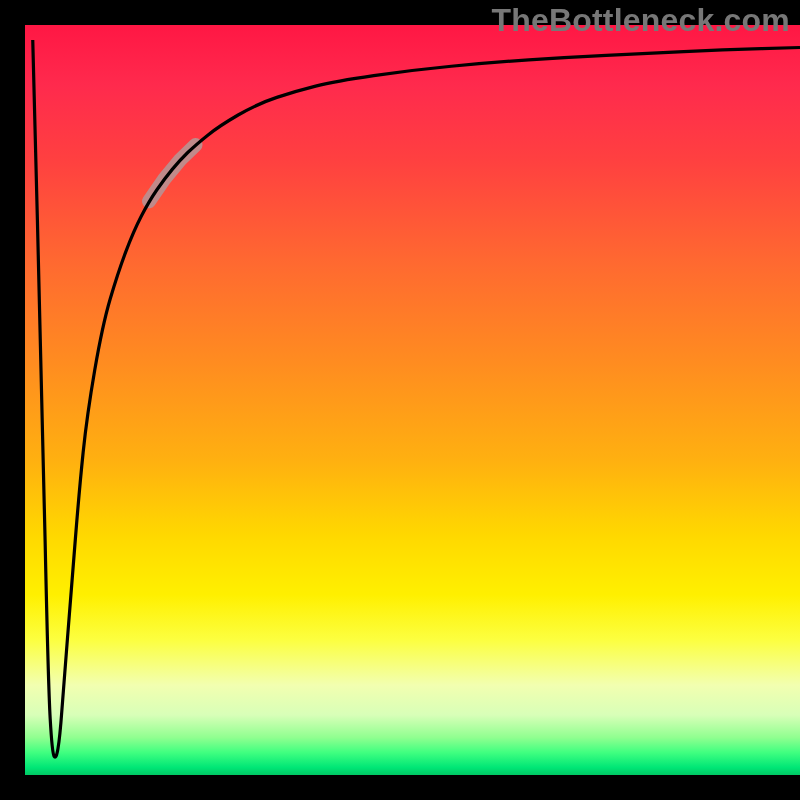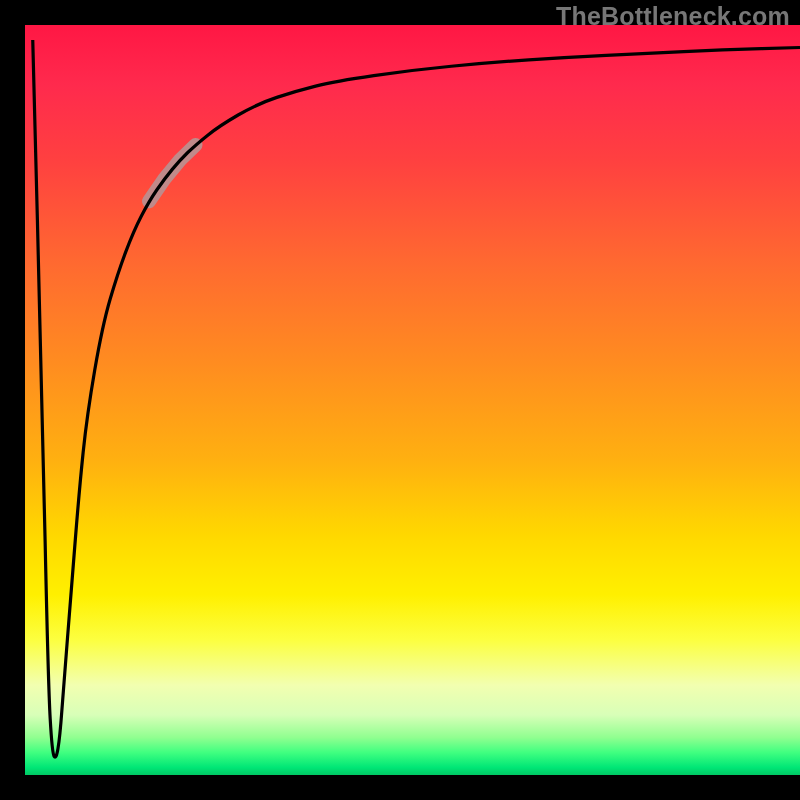--- a/index.html
+++ b/index.html
@@ -14,21 +14,21 @@
   .chart-container {
     position: relative;
     width: 800px;
     height: 800px;
     background: #000;
   }
   .watermark {
     position: absolute;
     top: 2px;
     right: 10px;
-    font-size: 25px;
+    font-size: 32px;
     font-weight: 600;
     color: #777;
     letter-spacing: 0.2px;
     z-index: 5;
   }
   .plot-area {
     position: absolute;
     left: 25px;
     top: 25px;
     width: 775px;  

